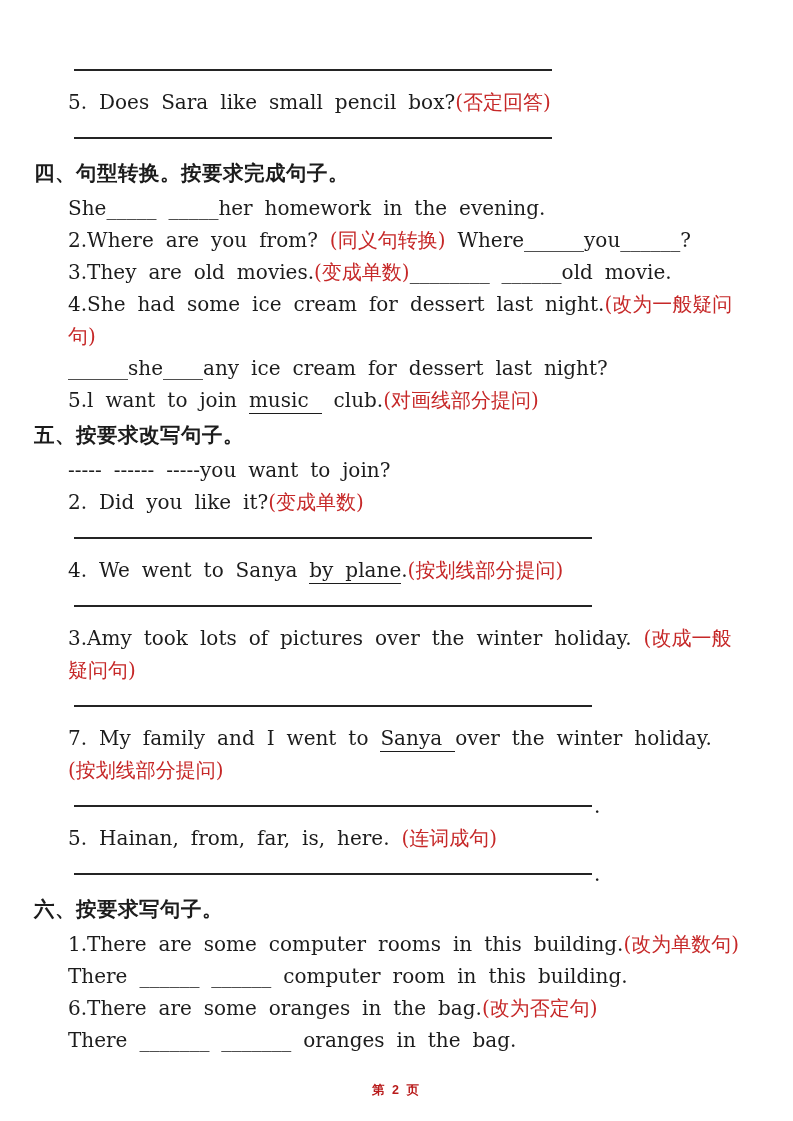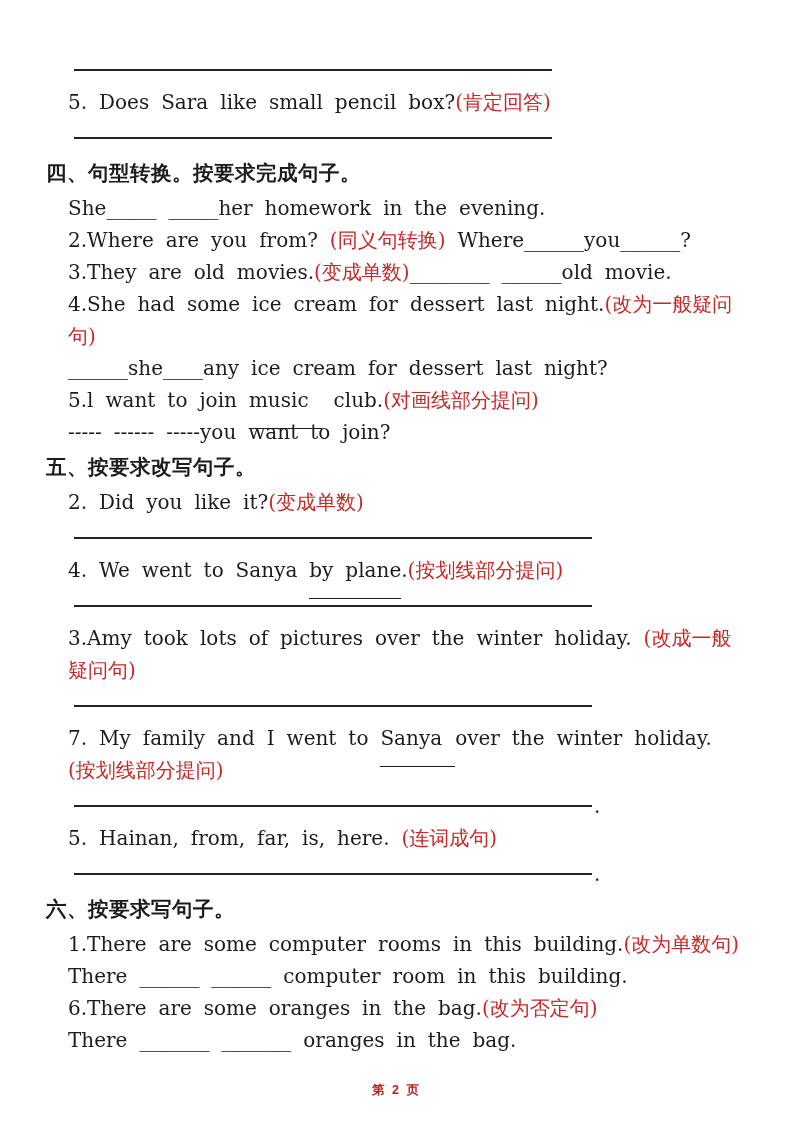--- a/index.html
+++ b/index.html
@@ -14,21 +14,21 @@
   }
   .content{position:absolute;top:50px;left:0;right:0;}
   .row{
     min-height:32px;line-height:32px;
     font-size:20px;
     padding-left:68px;
     word-spacing:0.28em;
     white-space:nowrap;
   }
   .row.heading{
-    padding-left:46px;
+    padding-left:34px;
     font-family:"Liberation Sans","DejaVu Sans",sans-serif;
     font-weight:700;
     font-size:20.5px;
     height:38px;line-height:38px;
     word-spacing:normal;
     letter-spacing:0.5px;
   }
   .row.rule-row{
     height:36px;line-height:36px;
     padding-left:74px;
@@ -37,50 +37,50 @@
     display:inline-block;
     vertical-align:middle;
     height:0;
     border-bottom:2.2px solid #242424;
   }
   .rule.len-s{width:478px;}
   .rule.len-l{width:518px;}
   .rule-tail{font-size:20px;vertical-align:middle;padding-left:2px;}
   .seg{display:inline;}
   .seg.red{color:#c62828;}
-  .seg.u{border-bottom:1.8px solid #1c1c1c;padding-bottom:16px;}
+  .seg.u{border-bottom:1.8px solid #1c1c1c;padding-bottom:1px;}
   .seg.uext{padding-right:13px;}
   .footer{
     position:absolute;bottom:22px;left:0;right:0;
     text-align:center;
     font-size:12.5px;
     font-weight:600;
     letter-spacing:2px;
     color:#b91c1c;
     font-family:"Liberation Sans","DejaVu Sans",sans-serif;
   }
 </style>
 </head>
 <body>
 
 <main class="page">
   <div class="content" id="rows">
       <div class="row rule-row"><span class="rule len-s"></span></div>
-      <div class="row"><span class="seg">5. Does Sara like small pencil box?</span><span class="seg red">(肯定回答)</span></div>
+      <div class="row"><span class="seg">5. Does Sara like small pencil box?</span><span class="seg red">(否定回答)</span></div>
       <div class="row rule-row"><span class="rule len-s"></span></div>
       <div class="row heading">四、句型转换。按要求完成句子。</div>
       <div class="row"><span class="seg">She_____ _____her homework in the evening.</span></div>
       <div class="row"><span class="seg">2.Where are you from? </span><span class="seg red">(同义句转换)</span><span class="seg"> Where______you______?</span></div>
       <div class="row"><span class="seg">3.They are old movies.</span><span class="seg red">(变成单数)</span><span class="seg">________ ______old movie.</span></div>
       <div class="row"><span class="seg">4.She had some ice cream for dessert last night.</span><span class="seg red">(改为一般疑问</span></div>
       <div class="row"><span class="seg red">句)</span></div>
       <div class="row"><span class="seg">______she____any ice cream for dessert last night?</span></div>
       <div class="row"><span class="seg">5.l want to join </span><span class="seg u uext">music</span><span class="seg"> club.</span><span class="seg red">(对画线部分提问)</span></div>
+      <div class="row heading">五、按要求改写句子。</div>
       <div class="row"><span class="seg">----- ------  -----you want to join?</span></div>
-      <div class="row heading">五、按要求改写句子。</div>
       <div class="row"><span class="seg">2. Did you like it?</span><span class="seg red">(变成单数)</span></div>
       <div class="row rule-row"><span class="rule len-l"></span></div>
       <div class="row"><span class="seg">4. We went to Sanya </span><span class="seg u">by plane</span><span class="seg">.</span><span class="seg red">(按划线部分提问)</span></div>
       <div class="row rule-row"><span class="rule len-l"></span></div>
       <div class="row"><span class="seg">3.Amy took lots of pictures over the winter holiday. </span><span class="seg red">(改成一般</span></div>
       <div class="row"><span class="seg red">疑问句)</span></div>
       <div class="row rule-row"><span class="rule len-l"></span></div>
       <div class="row"><span class="seg">7. My family and I went to </span><span class="seg u uext">Sanya</span><span class="seg">over the winter holiday.</span></div>
       <div class="row"><span class="seg red">(按划线部分提问)</span></div>
       <div class="row rule-row"><span class="rule len-l"></span><span class="rule-tail">.</span></div>

